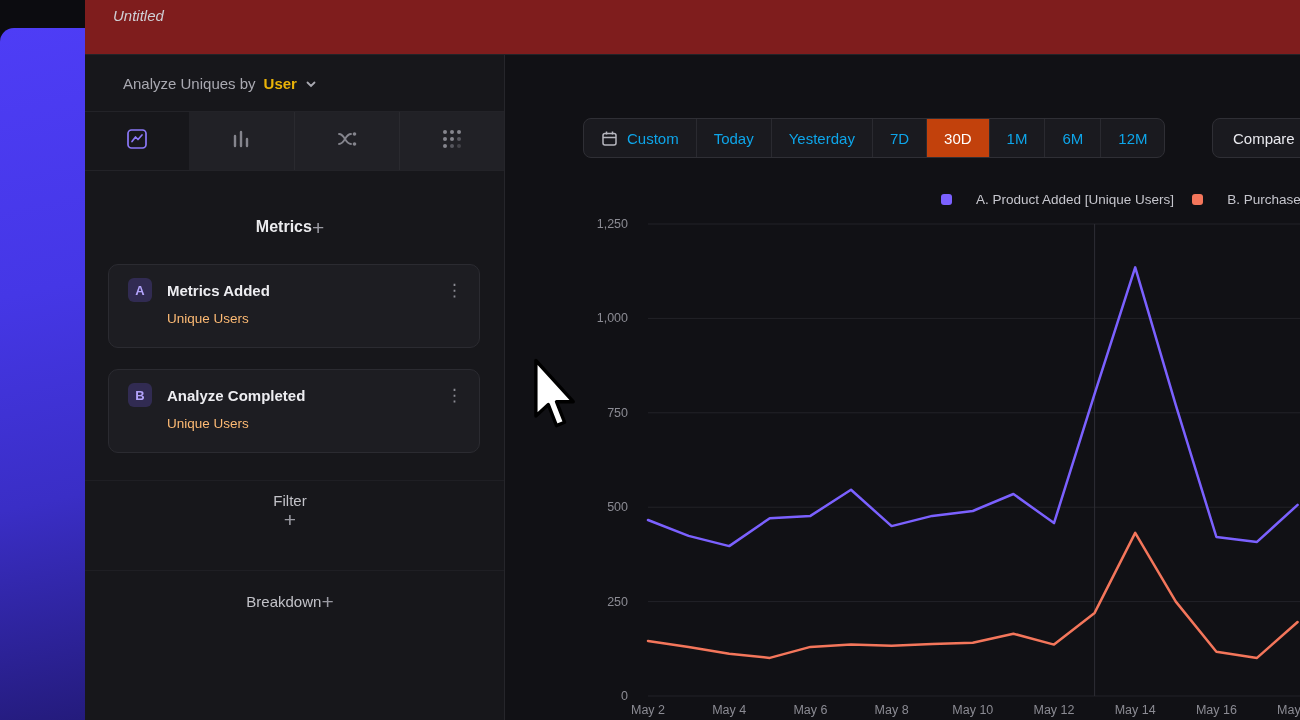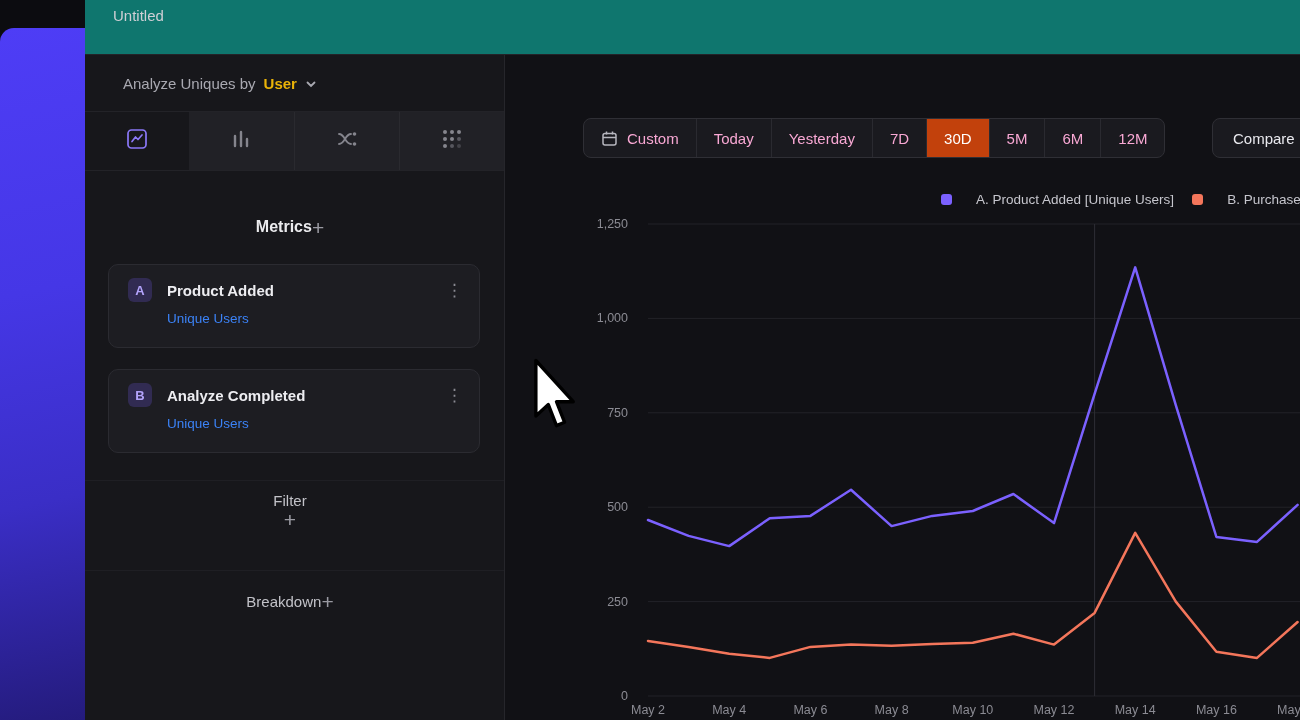--- a/index.html
+++ b/index.html
@@ -10,21 +10,21 @@
   }
   
   #left-strip { position:absolute; left:0; top:0; width:85px; height:720px; background:#0c0c10; }
   #strip-gradient {
     position:absolute; left:0; top:28px; width:85px; height:692px;
     border-radius:14px 0 0 0;
     background:linear-gradient(168deg,#4e3df6 0%, #4537e6 38%, #3a2ec6 68%, #241b7c 100%);
   }
   
   #app { position:absolute; left:85px; top:0; width:1215px; height:720px; background:#131317; }
-  #topbar { position:absolute; left:0; top:0; width:100%; height:55px; background:#0f766e; border-bottom:1px solid #232328; box-sizing:border-box; }
+  #topbar { position:absolute; left:0; top:0; width:100%; height:55px; background:#7f1d1d; border-bottom:1px solid #232328; box-sizing:border-box;font-style:italic; }
   #topbar .title { position:absolute; left:28px; top:7px; font-size:15px; color:#cfcfd5; }
 
   
   #sidebar { position:absolute; left:0; top:55px; width:420px; height:665px; background:#17171b; border-right:1px solid #26262b; box-sizing:border-box;padding-left:16px; }
   .analyze-row { position:absolute; left:0; top:0; width:100%; height:57px; border-bottom:1px solid #232328; display:flex; align-items:center; padding-left:38px; box-sizing:border-box; gap:8px; }
   .analyze-label { font-size:15px; color:#a9a9b1; }
   .analyze-value { font-size:15px; color:#eab308; font-weight:700; }
   .chev { color:#a9a9b1; display:flex; align-items:center; margin-top:2px; }
 
   .tabs-row { position:absolute; left:0; top:57px; width:100%; height:58px; display:flex; border-bottom:1px solid #232328; }
@@ -41,26 +41,26 @@
   .plus-btn { color:#9a9aa2; font-size:21px; font-weight:300; line-height:1; cursor:default; }
   .faint-divider { position:absolute; left:0; width:100%; height:1px; background:#1f1f24; }
 
   .metric-card { position:absolute; left:23px; width:372px; height:84px; background:#1d1d22; border:1px solid #2b2b31; border-radius:10px; box-sizing:border-box; padding:13px 16px 0 19px; }
   #card-a { top:209px; }
   #card-b { top:314px; }
   .card-row1 { display:flex; align-items:center; }
   .badge { width:24px; height:24px; border-radius:6px; background:rgba(124,97,255,.22); color:#b3a3fb; font-size:13px; font-weight:700; display:flex; align-items:center; justify-content:center; flex:0 0 auto; }
   .card-title { margin-left:15px; font-size:15px; font-weight:600; color:#ededf1; flex:1; }
   .kebab { color:#8a8a92; font-size:17px; line-height:1; }
-  .card-sub { margin-left:39px; margin-top:9px; font-size:13.5px; color:#3b82f6; }
+  .card-sub { margin-left:39px; margin-top:9px; font-size:13.5px; color:#fdba74; }
 
   
   #main { position:absolute; left:420px; top:55px; width:795px; height:665px; background:#111115; overflow:hidden; }
   .toolbar-group { position:absolute; left:78px; top:63px; height:40px; display:flex; align-items:stretch; border:1px solid #2f2f35; background:#1a1a1f; border-radius:8px; overflow:hidden; box-sizing:border-box; }
-  .tbtn { display:flex; align-items:center; gap:9px; padding:0 17px; font-size:15px; color:#f9a8d4; border-left:1px solid #2a2a30; white-space:nowrap; }
+  .tbtn { display:flex; align-items:center; gap:9px; padding:0 17px; font-size:15px; color:#0ea5e9; border-left:1px solid #2a2a30; white-space:nowrap; }
   .tbtn:first-child { border-left:none; }
   .tbtn.active { background:#c2410c; color:#ffffff; font-weight:500; }
   .cal-icon { display:flex; color:#b7b7bf; }
   .compare-btn { position:absolute; left:707px; top:63px; height:40px; padding:0 20px; display:flex; align-items:center; font-size:15px; color:#e9e9ee; border:1px solid #2f2f35; background:#1a1a1f; border-radius:8px; box-sizing:border-box; white-space:nowrap; }
 
   .legend { position:absolute; left:436px; top:134px; height:20px; display:flex; gap:18px; white-space:nowrap; }
   .legend-item { display:flex; align-items:center; gap:24px; font-size:13.5px; color:#c6c6cd; }
   .swatch { width:11px; height:11px; border-radius:3px; flex:0 0 auto; }
 
   #chart-svg { position:absolute; left:0; top:161px; font-family:"Liberation Sans", sans-serif; }
@@ -138,21 +138,21 @@
     </div>
 
     <div class="section-row" id="metrics-row">
       <span class="section-title">Metrics</span>
       <span class="plus-btn">+</span>
     </div>
 
     <div class="metric-card" id="card-a">
       <div class="card-row1">
         <span class="badge">A</span>
-        <span class="card-title">Product Added</span>
+        <span class="card-title">Metrics Added</span>
         <span class="kebab">⋮</span>
       </div>
       <div class="card-sub">Unique Users</div>
     </div>
 
     <div class="metric-card" id="card-b">
       <div class="card-row1">
         <span class="badge">B</span>
         <span class="card-title">Analyze Completed</span>
         <span class="kebab">⋮</span>
@@ -185,21 +185,21 @@
             <line x1="5.5" y1="1.5" x2="5.5" y2="4.5"></line>
               <line x1="11.5" y1="1.5" x2="11.5" y2="4.5"></line>
           </svg>
         </span>
         <span>Custom</span>
       </div>
       <div class="tbtn">Today</div>
       <div class="tbtn">Yesterday</div>
       <div class="tbtn">7D</div>
       <div class="tbtn active">30D</div>
-      <div class="tbtn">5M</div>
+      <div class="tbtn">1M</div>
       <div class="tbtn">6M</div>
       <div class="tbtn">12M</div>
     </div>
 
     <div class="compare-btn">Compare</div>
 
     <div class="legend">
       <div class="legend-item">
         <span class="swatch" style="background: rgb(123, 97, 255);"></span>
         <span>A. Product Added [Unique Users]</span>

